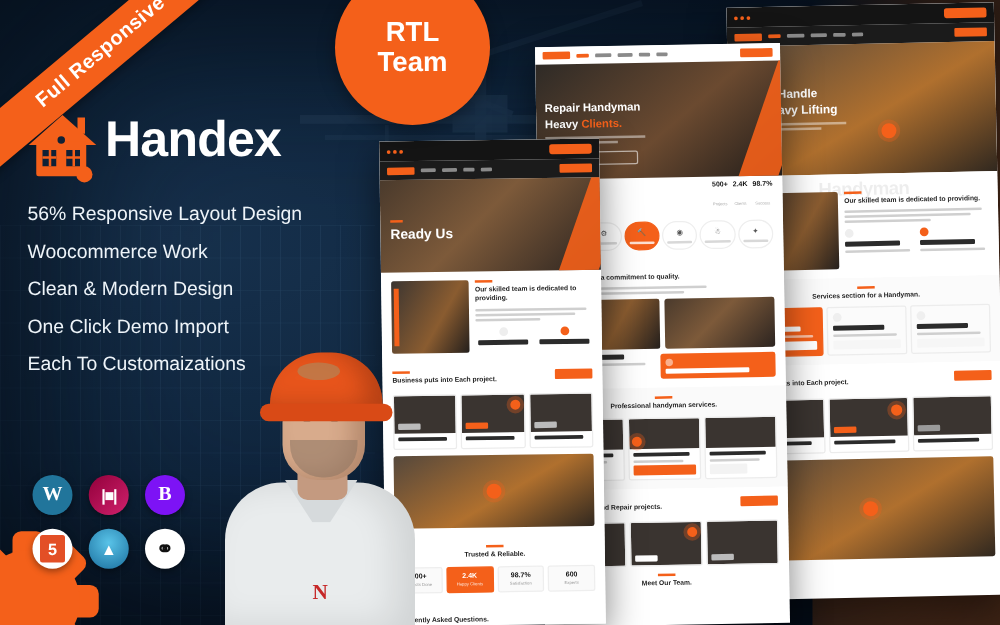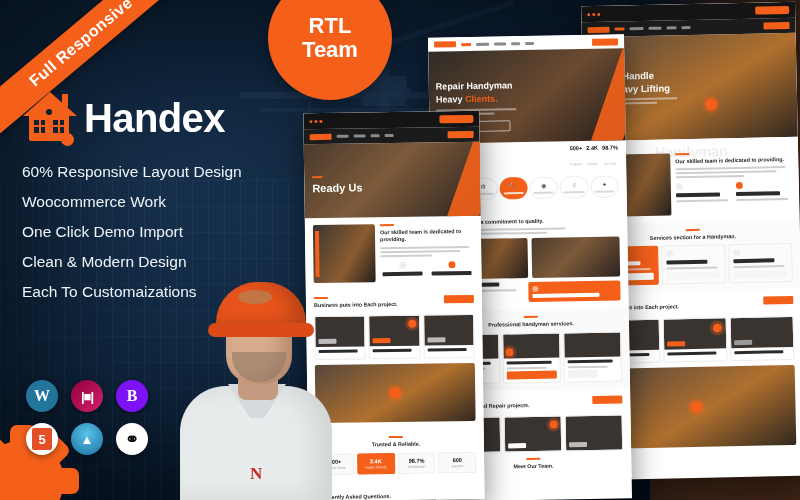--- a/index.html
+++ b/index.html
@@ -46,21 +46,21 @@
   .ribbon span{color:#fff;font-weight:bold;font-size:16px;letter-spacing:.4px;white-space:nowrap;}
 
   
   .rtl-badge{position:absolute;left:268px;top:-24px;width:124px;height:124px;border-radius:50%;
     background:#f4601a;display:flex;flex-direction:column;align-items:center;justify-content:center;
     box-shadow:0 4px 14px rgba(0,0,0,.35);z-index:40;}
   .rtl-badge span{color:#fff;font-weight:bold;font-size:22px;line-height:1.08;text-align:center;}
 
   
   .left{position:absolute;left:22px;top:92px;width:300px;z-index:25;}
-  .brand{display:flex;align-items:center;gap:8px;margin-bottom:13px;}
+  .brand{display:flex;align-items:flex-start;gap:8px;margin-bottom:13px;}
   .house{position:relative;width:54px;height:52px;flex:none;}
   .house .roof{position:absolute;left:1px;top:0;width:0;height:0;
     border-left:27px solid transparent;border-right:27px solid transparent;border-bottom:24px solid #f4601a;}
   .house .body{position:absolute;left:7px;top:21px;width:40px;height:28px;background:#f4601a;border-radius:2px;}
   .house .chim{position:absolute;right:8px;top:2px;width:6px;height:13px;background:#f4601a;}
   .house .dot{position:absolute;left:24px;top:17px;width:6px;height:6px;border-radius:50%;background:#0f2136;}
   .house .w{position:absolute;top:28px;width:11px;height:13px;background:#0f2136;}
   .house .w.a{left:12px;} .house .w.b{left:31px;}
   .house .w i{position:absolute;background:#f4601a;}
   .house .w i.v{left:5px;top:0;width:1.5px;height:13px;}
@@ -609,24 +609,24 @@
           </div>
         <div class="w b">
             <i class="v"></i>
             <i class="h"></i>
           </div>
         <div class="nub"></div>
       </div>
       <div class="brand-name">Handex</div>
     </div>
     <ul class="features">
-      <li>60% Responsive Layout Design</li>
+      <li>56% Responsive Layout Design</li>
       <li>Woocommerce Work</li>
+      <li>Clean &amp; Modern Design</li>
       <li>One Click Demo Import</li>
-      <li>Clean &amp; Modern Design</li>
       <li>Each To Customaizations</li>
     </ul>
   </div>
 
   <div class="badges">
     <div class="badge b-wp">W</div>
     <div class="badge b-el">|■|</div>
     <div class="badge b-bs">B</div>
     <div class="badge b-h5">
         <div class="sq">5</div>

